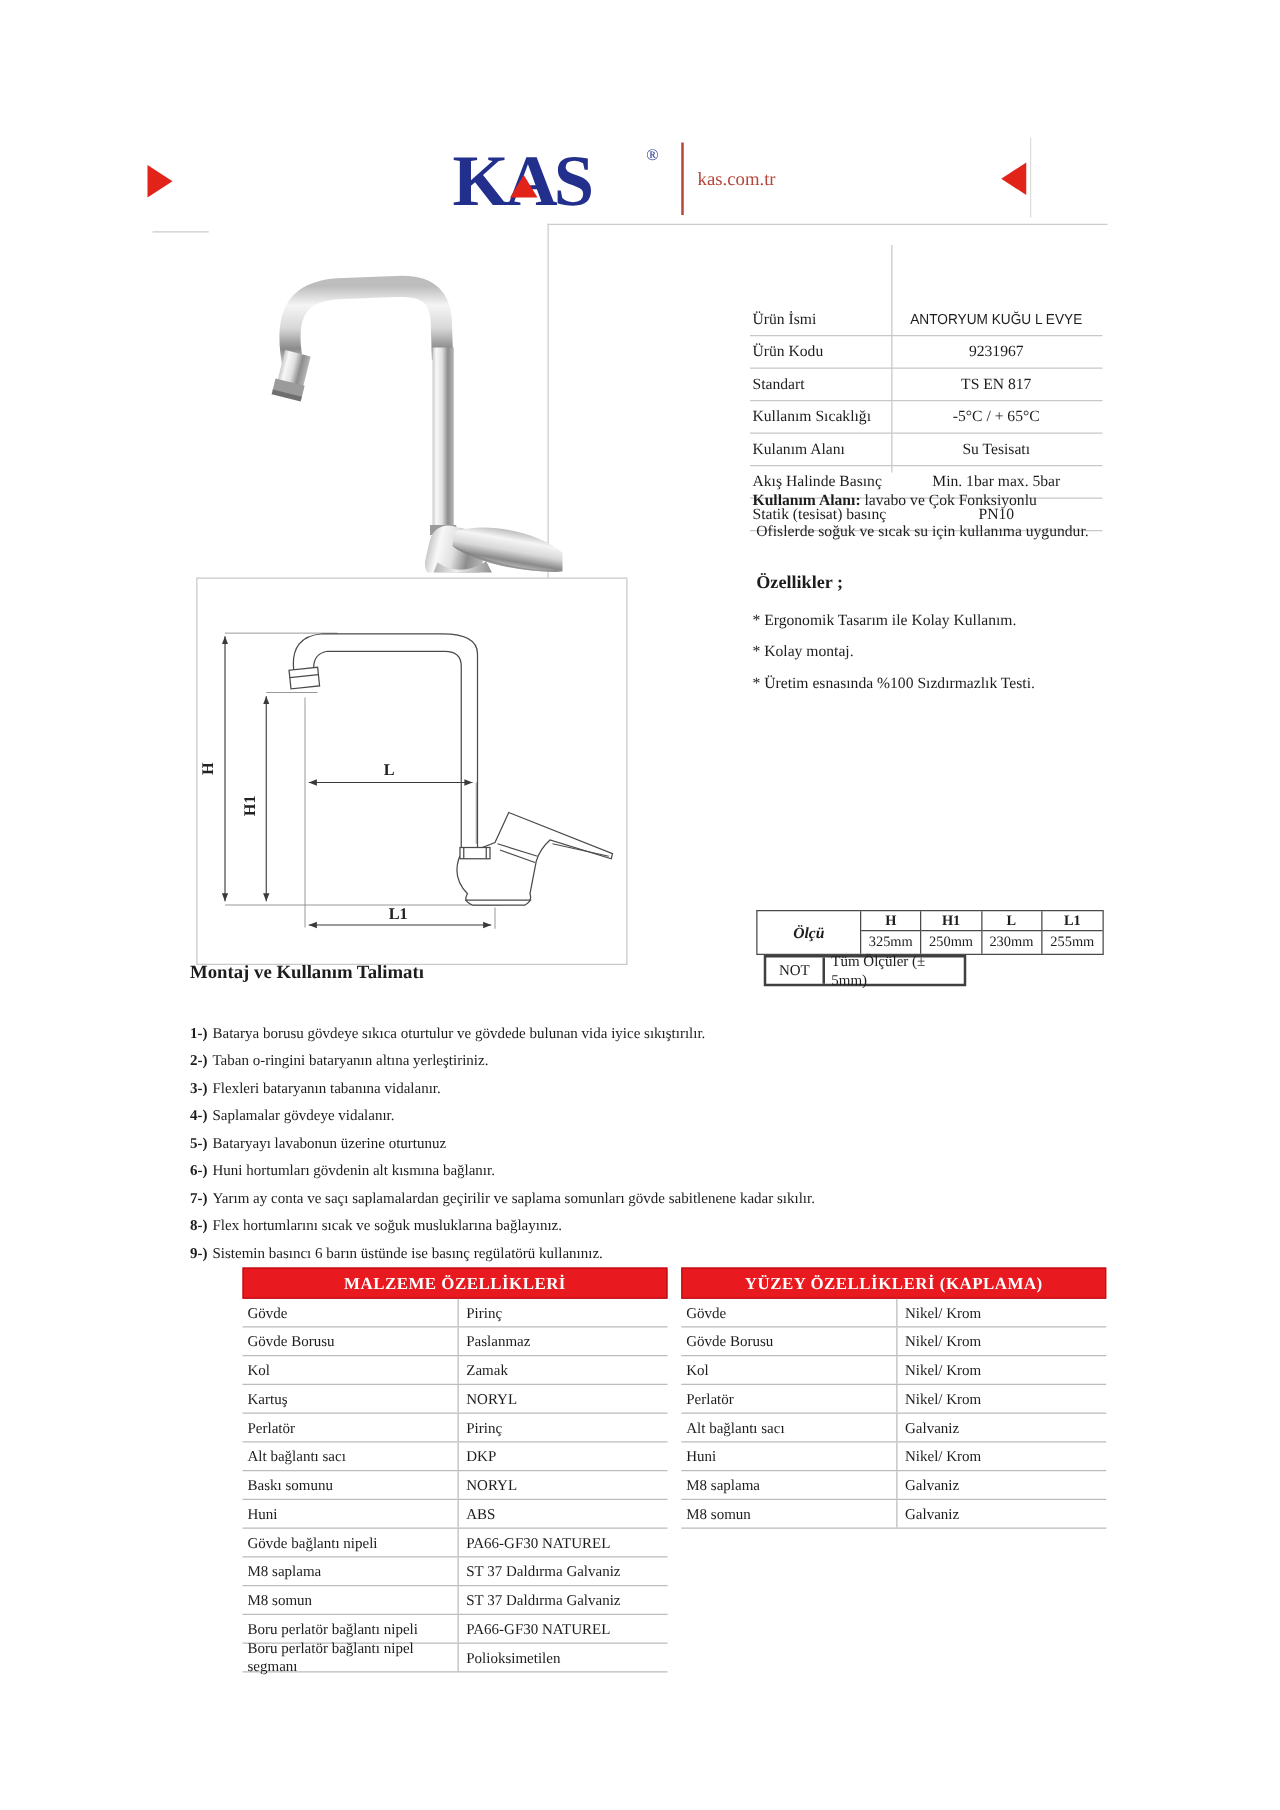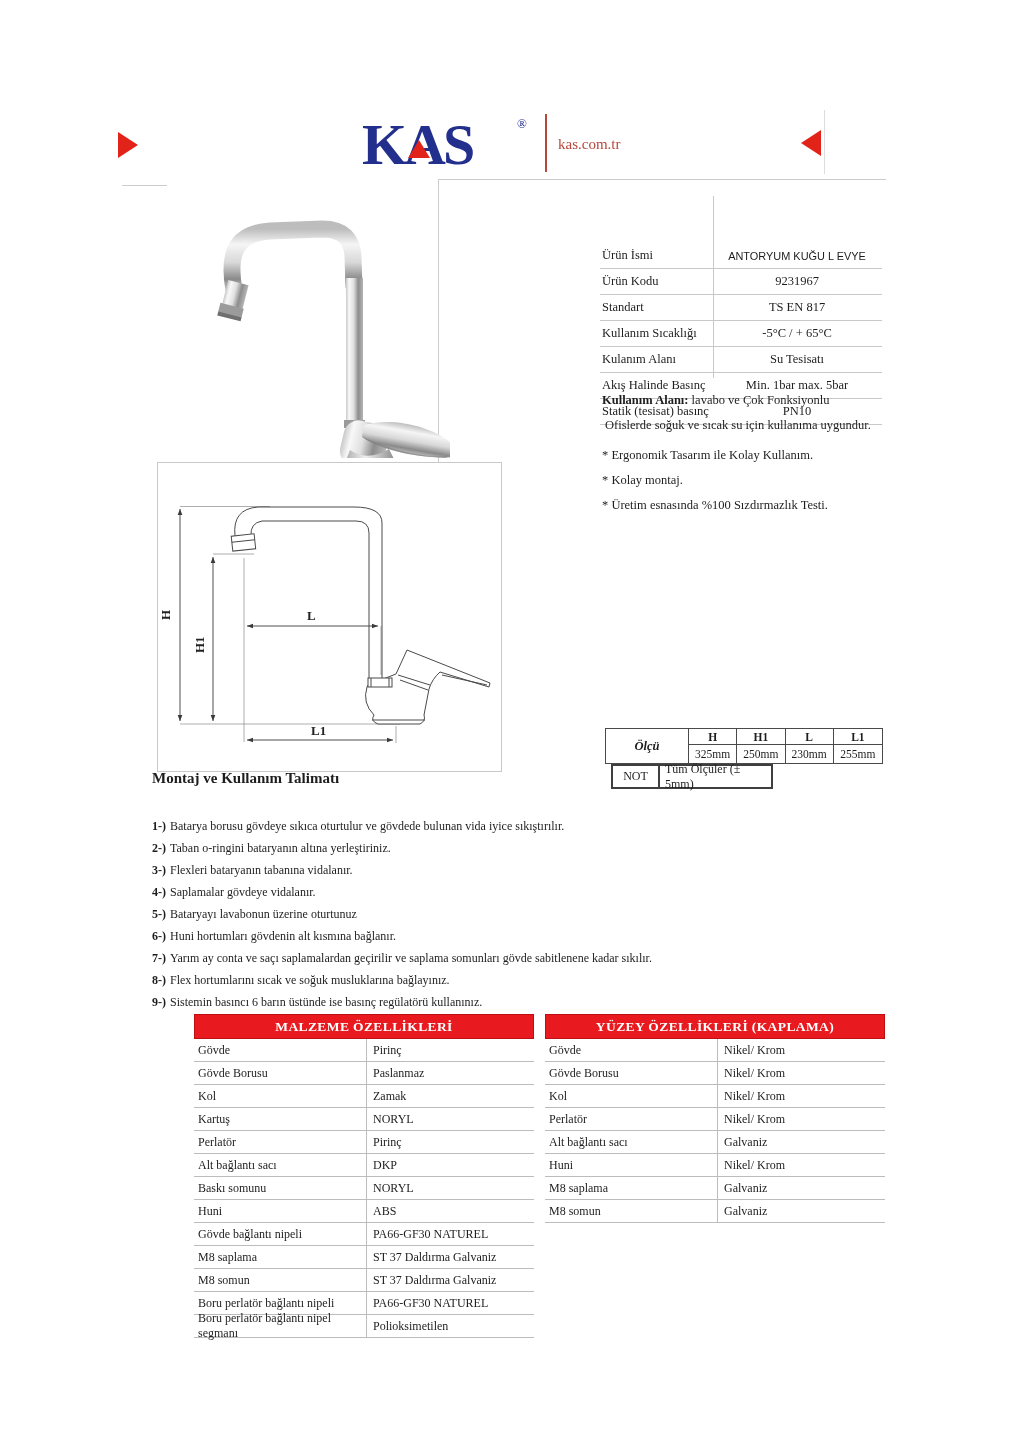--- a/index.html
+++ b/index.html
@@ -199,20 +199,21 @@
     <div class="itrow">
         <span class="lbl">Statik (tesisat) basınç</span>
         <span class="val">PN10</span>
       </div>
   </div>
   <div class="info-div"></div>
 
   <div class="usage">
     <div><b>Kullanım Alanı:</b><span> lavabo ve Çok Fonksiyonlu</span></div>
     <div style="padding-left:3px;">Ofislerde soğuk ve sıcak su için kullanıma uygundur.</div>
+    <div class="features-title" style="margin-top:16px; padding-left:3px;">Özellikler ;</div>
     <div class="feature-line" style="margin-top:5px;">* Ergonomik Tasarım ile Kolay Kullanım.</div>
     <div class="feature-line">* Kolay montaj.</div>
     <div class="feature-line">* Üretim esnasında %100 Sızdırmazlık Testi.</div>
   </div>
 
   <div class="size-table">
     <div class="olcu">Ölçü</div>
     <div class="c h br">H</div>
     <div class="c h br">H1</div>
     <div class="c h br">L</div>

